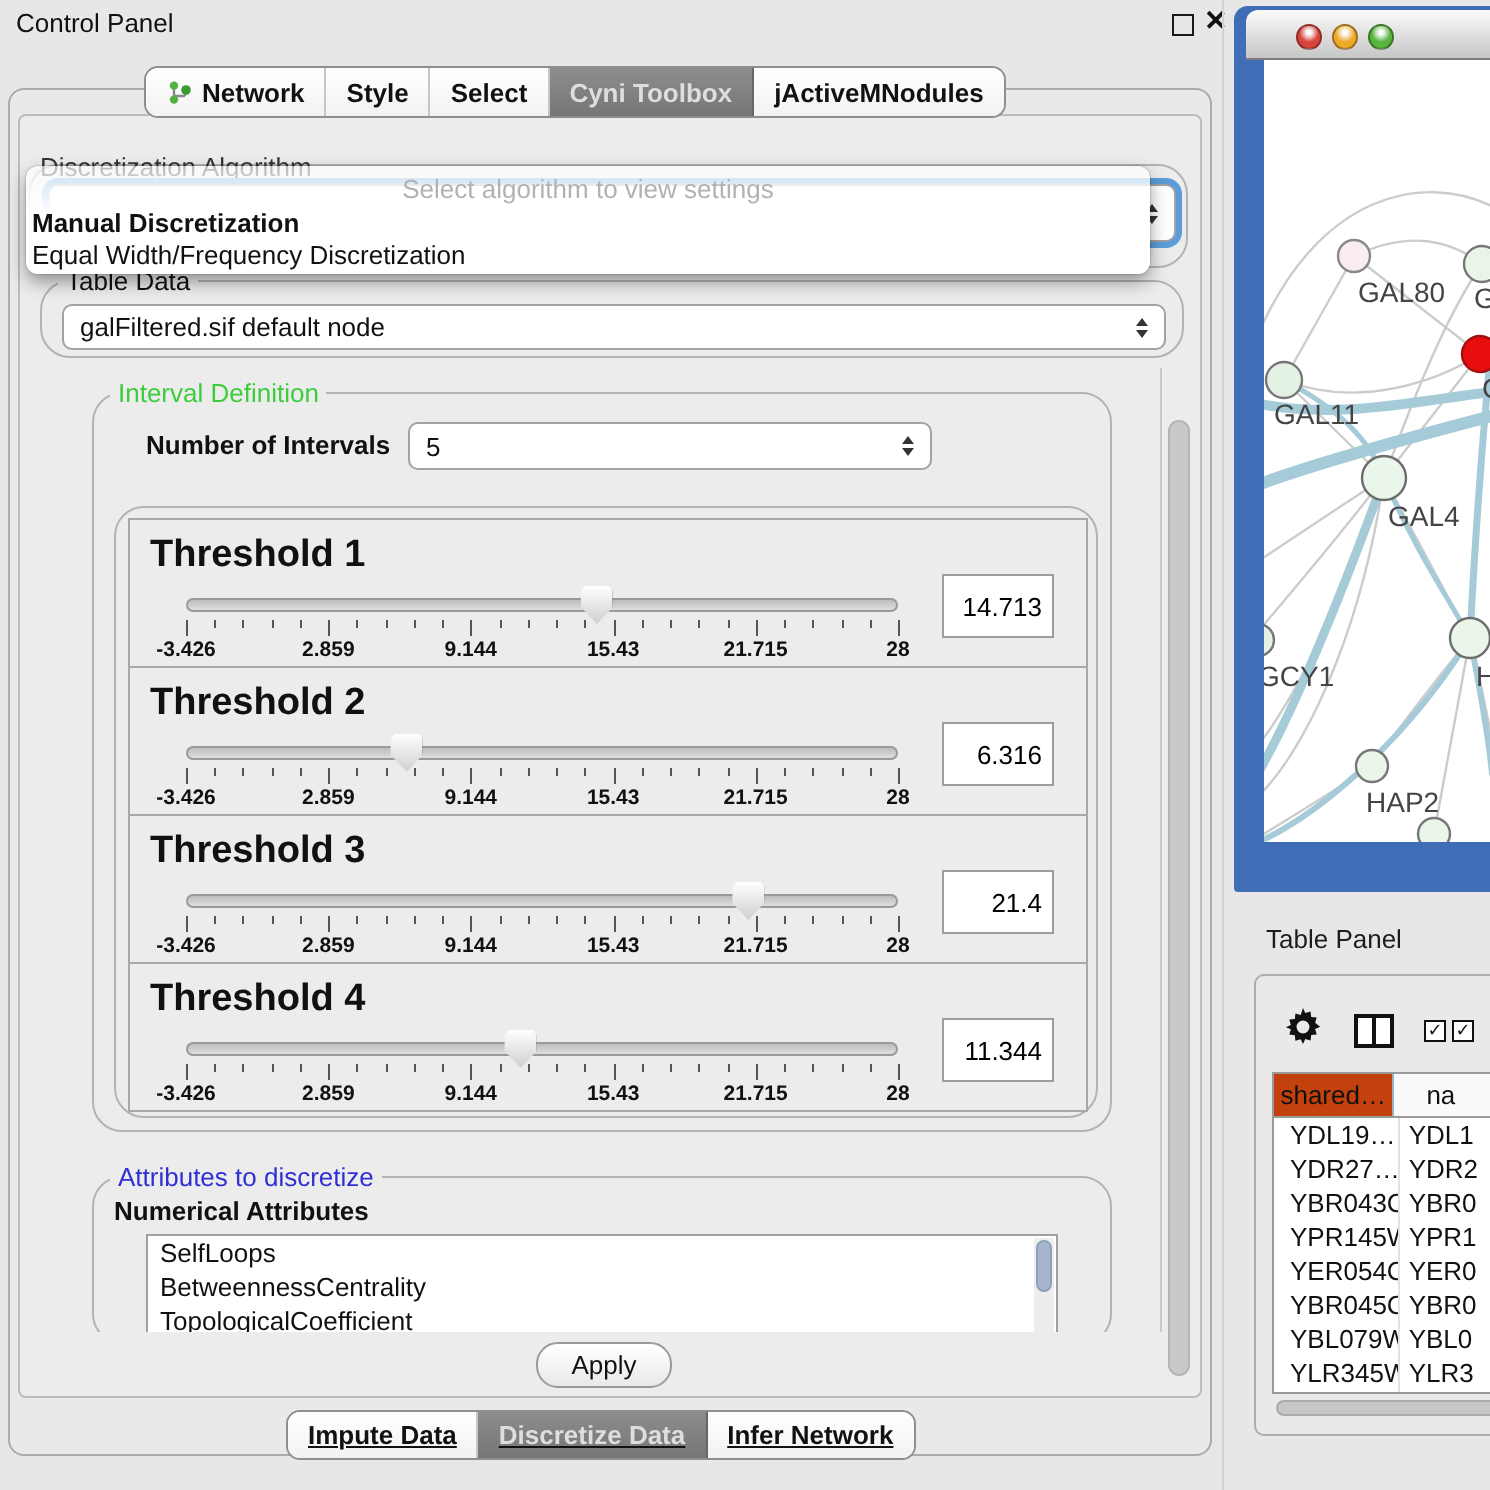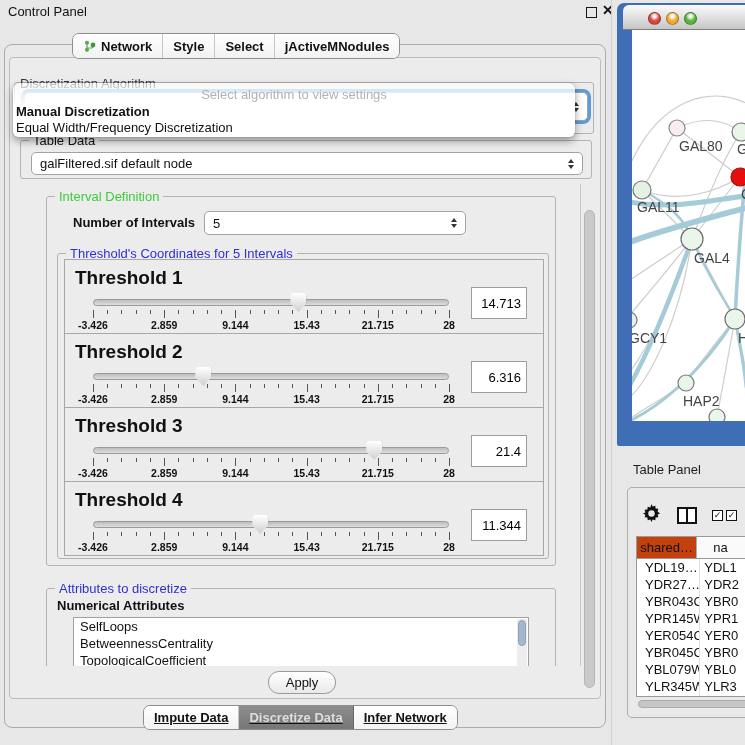--- a/index.html
+++ b/index.html
@@ -13,21 +13,21 @@
   
   .tabbar{display:flex;height:24px;border:1px solid #8e8e8e;border-radius:7px;background:#fdfdfd;overflow:hidden;z-index:5;}
   .tab{display:flex;align-items:center;justify-content:center;gap:5px;padding:0 10px;font-size:13px;font-weight:bold;
        border-right:1px solid #c6c6c6;background:linear-gradient(#ffffff,#f2f2f2);color:#111;box-sizing:border-box;}
   .tab:last-child{border-right:none;}
   .tab.sel{background:linear-gradient(#8d8d8d,#767676);color:#dedede;border-right:1px solid #676767;}
   .tabicon svg{display:block;}
   
   .outer-panel{left:4px;top:44px;width:602px;height:684px;border:1px solid #ababab;border-radius:8px;background:#e9e9e9;box-sizing:border-box;}
   .inner-panel{left:9px;top:57px;width:592px;height:642px;border:1px solid #bcbcbc;border-radius:4px;background:#ececec;box-sizing:border-box;}
-  .group{border:1px solid #b3b3b3;border-radius:3px;box-sizing:border-box;}
+  .group{border:1px solid #b3b3b3;border-radius:15px;box-sizing:border-box;}
   .group-label{position:absolute;top:-8px;left:8px;background:#ececec;padding:0 4px;font-size:13px;line-height:15px;}
   .glabel-green{color:#3ccc3c;}
   .glabel-blue{color:#2f2fd3;}
   .combo{background:#ffffff;border:1px solid #a2a2a2;border-radius:5px;display:flex;align-items:center;
          padding:0 8px;box-sizing:border-box;font-size:13px;}
   .combo .spring{flex:1;}
   .stepper{display:flex;flex-direction:column;align-items:center;gap:2px;}
   .tri-up{width:0;height:0;border-left:3.5px solid transparent;border-right:3.5px solid transparent;border-bottom:4.5px solid #333;}
   .tri-dn{width:0;height:0;border-left:3.5px solid transparent;border-right:3.5px solid transparent;border-top:4.5px solid #333;}
   .focus-ring{box-shadow:0 0 0 3px #5b9dd9;}
@@ -107,20 +107,23 @@
         </svg>
       </span>
       <span>Network</span>
     </div>
     <div class="tab">
       <span>Style</span>
     </div>
     <div class="tab">
       <span>Select</span>
     </div>
+    <div class="tab sel">
+      <span>Cyni Toolbox</span>
+    </div>
     <div class="tab">
       <span>jActiveMNodules</span>
     </div>
   </div>
 
 <div class="abs group" style="left:14px;top:82px;width:580px;height:52px;z-index:1;"></div>
 <div class="abs ghost-label">Discretization Algorithm</div>
 <div class="abs combo focus-ring" style="left:24px;top:92px;width:564px;height:29px;z-index:2;">
   <span class="spring"></span>
   <span class="stepper">
@@ -154,21 +157,20 @@
     <span style="position:absolute;left:26px;top:18px;font-weight:bold;">Number of Intervals</span>
     <div class="combo" style="position:absolute;left:157px;top:14px;width:262px;height:24px;">
       <span>5</span>
       <span class="spring"></span>
       <span class="stepper">
           <span class="tri-up"></span>
           <span class="tri-dn"></span>
         </span>
     </div>
     <div class="group" style="position:absolute;left:10px;top:56px;width:492px;height:306px;">
-      <span class="group-label glabel-blue">Threshold's Coordinates for 5 Intervals</span>
       <div style="position:absolute;left:6px;top:6px;" id="thStack">
           <div class="th-box">
             <div class="th-label">Threshold 1</div>
             <div class="th-track"></div>
             <div class="tick" style="left: 28px; top: 50px; height: 8px;"></div>
             <div class="tick" style="left: 42.24px; top: 50px; height: 4px;"></div>
             <div class="tick" style="left: 56.48px; top: 50px; height: 4px;"></div>
             <div class="tick" style="left: 70.72px; top: 50px; height: 4px;"></div>
             <div class="tick" style="left: 84.96px; top: 50px; height: 4px;"></div>
             <div class="tick" style="left: 99.2px; top: 50px; height: 8px;"></div>

